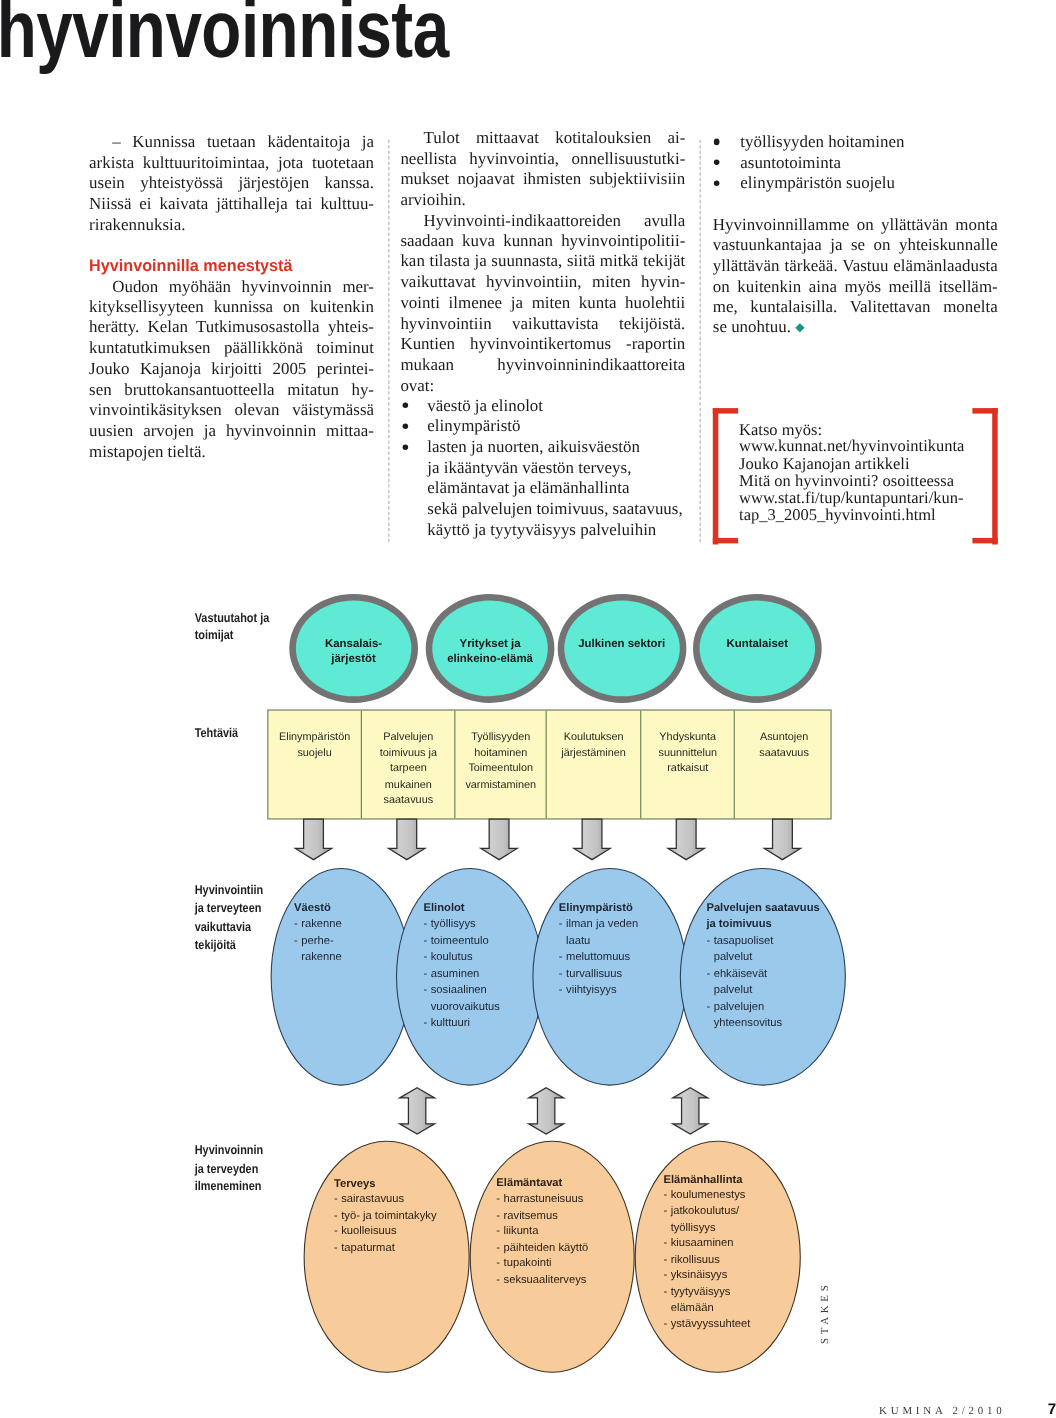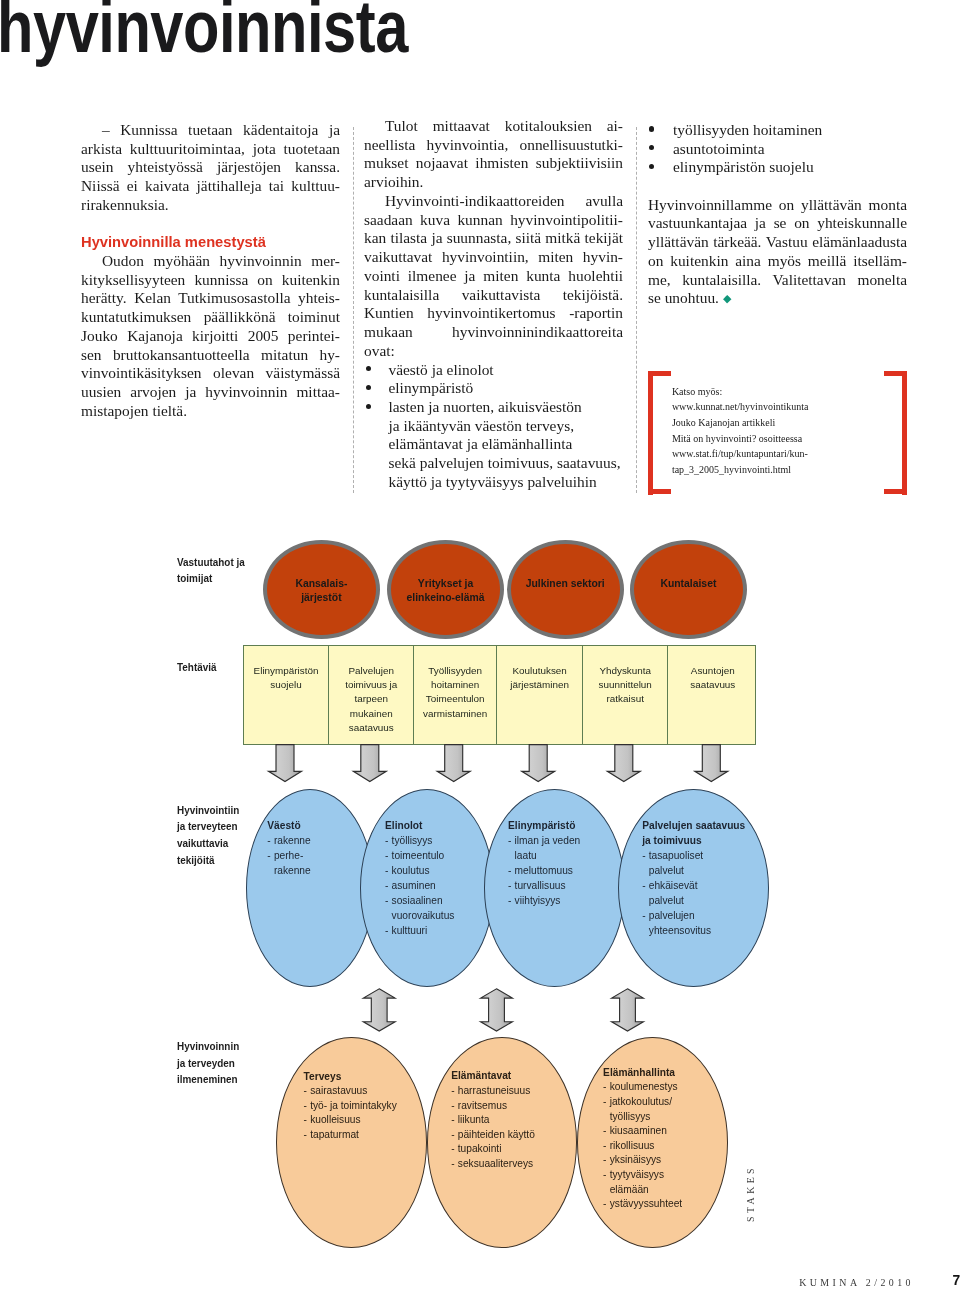--- a/index.html
+++ b/index.html
@@ -40,41 +40,41 @@
       width:5.2px;height:5.2px;border-radius:50%;background:#1b1b1b;}
   #col3 ul.bul li{padding-left:25px;}
   #col3 ul.bul li::before{left:0.5px;}
 
   .endmark{color:#11977A;font-size:11px;padding-left:4px;position:relative;top:-1px;}
 
   
   #katsobox{position:absolute;left:648px;top:370.5px;width:258.5px;height:123.5px;}
   #katsobox .br{position:absolute;background:#DE3220;}
   #katsobox .tx{position:absolute;left:23.9px;top:13.4px;width:228px;
-     font-size:10px;line-height:15.54px;color:#1b1b1b;}
+     font-size:15px;line-height:15.54px;color:#1b1b1b;}
 
   
   #footer{position:absolute;left:0;top:1277.5px;width:914px;text-align:right;height:14px;}
   #journal{font-family:"Liberation Serif",serif;font-size:9.9px;letter-spacing:3.45px;color:#3a3a3a;
      position:absolute;right:0;top:0;line-height:10px;}
   #pageno{font-family:"Liberation Sans",sans-serif;font-weight:bold;font-size:13.8px;color:#141414;
           position:absolute;left:952.5px;top:-3.8px;line-height:14px;}
 
   
   #diagram{position:absolute;left:0;top:0;width:960px;height:1289px;}
   .dlabel{position:absolute;font-family:"Liberation Sans",sans-serif;font-weight:bold;
      font-size:11.5px;line-height:16.8px;color:#1e1e1e;white-space:nowrap;
      transform:scaleX(0.862);transform-origin:left top;}
   #stakes{position:absolute;left:745px;top:1165px;font-family:"Liberation Serif",serif;
      font-size:9.9px;letter-spacing:3.4px;color:#3a3a3a;
      writing-mode:vertical-rl;transform:rotate(180deg);}
 
   
   .ell{position:absolute;border-radius:50%;box-sizing:border-box;}
-  .ell.actor{background:#c2410c;border:4px solid #737373;}
+  .ell.actor{background:#5eead4;border:6px solid #737373;}
   .ell.factor{background:#9BC9EC;border:1.2px solid #2c4055;}
   .ell.outcome{background:#F8CB9A;border:1.2px solid #3d3228;}
   .ell .ctext{position:absolute;left:-5px;right:-5px;top:33.3px;
      text-align:center;font-family:"Liberation Sans",sans-serif;font-weight:bold;
      font-size:10.4px;line-height:14.1px;color:#191919;white-space:nowrap;}
 
   #taskbar{position:absolute;box-sizing:border-box;background:#fef9c3;
      border:1.2px solid #5e7d52;}
   .taskcell{position:absolute;top:0;bottom:0;box-sizing:border-box;}
   .taskcell .ctext{position:absolute;left:0;right:0;top:17.5px;text-align:center;
@@ -129,21 +129,21 @@
         <div class="ln">neellista hyvinvointia, onnellisuustutki-</div>
         <div class="ln">mukset nojaavat ihmisten subjektiivisiin</div>
         <div class="ln last">arvioihin.</div>
       </div>
       <div class="para ind">
         <div class="ln">Hyvinvointi-indikaattoreiden avulla</div>
         <div class="ln">saadaan kuva kunnan hyvinvointipolitii-</div>
         <div class="ln">kan tilasta ja suunnasta, siitä mitkä tekijät</div>
         <div class="ln">vaikuttavat hyvinvointiin, miten hyvin-</div>
         <div class="ln">vointi ilmenee ja miten kunta huolehtii</div>
-        <div class="ln">kuntalaisilla vaikuttavista tekijöistä.</div>
+        <div class="ln">hyvinvointiin vaikuttavista tekijöistä.</div>
         <div class="ln">Kuntien hyvinvointikertomus -raportin</div>
         <div class="ln">mukaan hyvinvoinninindikaattoreita</div>
         <div class="ln last">ovat:</div>
       </div>
       <ul class="bul">
         <li>
           <div class="ln last">väestö ja elinolot</div>
         </li>
         <li>
           <div class="ln last">elinympäristö</div>

